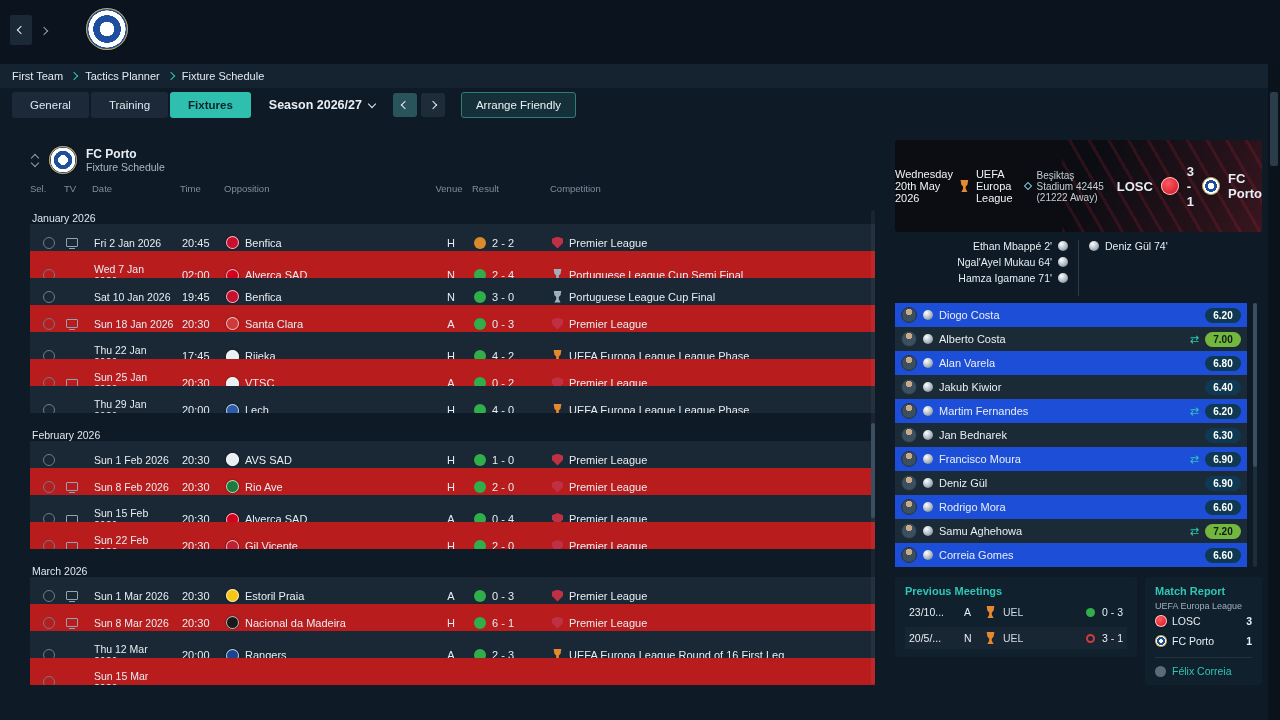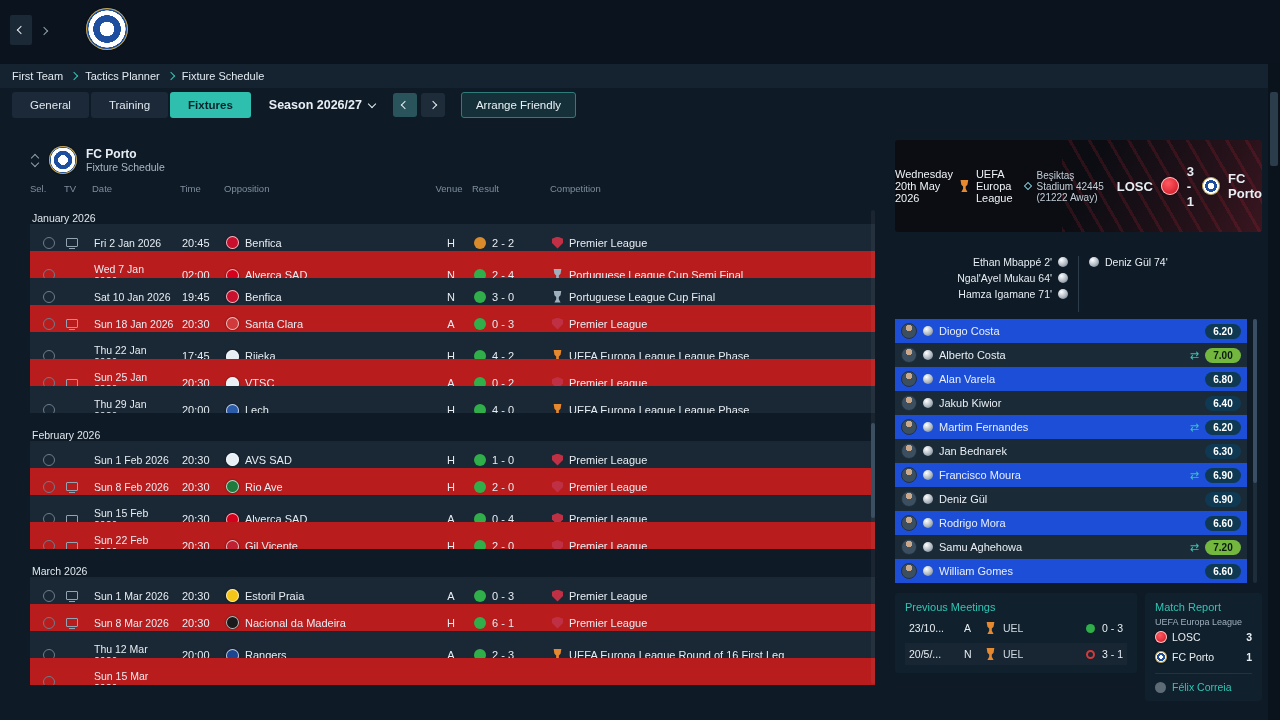--- a/index.html
+++ b/index.html
@@ -94,38 +94,38 @@
   .fixscroll{position:absolute;right:0;top:70px;bottom:4px;width:4px;background:rgba(255,255,255,.05);border-radius:2px}
   .fixscroll .thumb{position:absolute;top:45%;height:20%;width:4px;background:#3c4f61;border-radius:2px;cursor:pointer}
   
   .rightcol{position:absolute;left:895px;top:140px;width:367px}
   .matchcard{height:92px;border-radius:3px;background:linear-gradient(115deg,#0c0d13 52%,#27121a 85%,#3a1620);position:relative;overflow:hidden;display:flex;flex-direction:row;align-items:center;justify-content:center;gap:6px}
   .matchcard::before{content:"";position:absolute;right:-30px;top:-50px;width:230px;height:170px;background:repeating-linear-gradient(60deg,transparent 0 14px,rgba(216,40,60,.16) 14px 17px)}
   .mc1{display:flex;align-items:center;gap:6px;font-size:11px;color:#eef3f7;z-index:1}
   .mc2{display:flex;align-items:center;gap:6px;font-size:10px;color:#c2cdd6;z-index:1}
   .mc3{display:flex;align-items:center;gap:8px;font-size:13px;font-weight:bold;z-index:1}
   .mc3 .crest{width:18px;height:18px}
-  .scorers{display:flex;margin-top:24px;min-height:56px}
+  .scorers{display:flex;margin-top:8px;min-height:56px}
   .scol{flex:1;display:flex;flex-direction:column;gap:4px;justify-content:flex-start}
   .scol.left{align-items:flex-end;padding-right:10px;border-right:1px solid #2c3c4a}
   .scol.right{padding-left:10px;align-items:flex-start}
   .scorer{display:flex;align-items:center;gap:6px;font-size:10.5px;color:#e6edf3}
   .ratings{margin-top:7px;width:352px;position:relative}
   .prow{display:flex;align-items:center;gap:6px;height:24px;padding:0 6px;cursor:pointer}
   .prow.light{background:#1d4ed8}
   .prow.dark{background:#1b2a37}
   .pname{flex:1;font-size:11px;white-space:nowrap;overflow:hidden}
   .swap{color:#2fc6b5;font-size:11px;flex:none}
   .badge{min-width:36px;height:15px;border-radius:8px;background:#0f3952;color:#fff;font-size:10px;font-weight:bold;display:flex;align-items:center;justify-content:center;padding:0 5px;flex:none}
   .badge.high{background:#74b73f;color:#0c1b12}
   .ratescroll{position:absolute;right:-10px;top:0;bottom:0;width:4px;background:#1d2d3a;border-radius:2px}
   .ratescroll .thumb{position:absolute;top:0;height:62%;width:4px;background:#3a4f63;border-radius:2px;cursor:pointer}
   .cards{display:flex;gap:8px;margin-top:10px;align-items:flex-start}
   .card{background:#10202c;border-radius:3px;padding:8px 10px}
-  .ctitle{color:#2fc6b5;font-size:11px;font-weight:normal}
+  .ctitle{color:#2fc6b5;font-size:11px;font-weight:bold}
   #meetcard{width:242px}
   .mrow{display:flex;align-items:center;gap:7px;height:22px;font-size:10.5px;margin-top:4px;padding:0 4px;cursor:pointer}
   .mrow.alt{background:#182633}
   .mdate{width:48px}
   .mven{width:14px}
   .mcomp{color:#cfd9e2}
   .spacer{flex:1}
   .odot{width:9px;height:9px;border-radius:50%;display:inline-block;flex:none}
   .odot.win{background:#2fae4a}
   .odot.loss{border:2px solid #d23b3b;background:transparent}
@@ -732,21 +732,21 @@
         <div class="prow dark">
           <span class="avatar"></span>
           <span class="ball"></span>
           <span class="pname">Samu Aghehowa</span>
           <span class="swap">⇄</span>
           <span class="badge high">7.20</span>
         </div>
         <div class="prow light">
           <span class="avatar"></span>
           <span class="ball"></span>
-          <span class="pname">William Gomes</span>
+          <span class="pname">Correia Gomes</span>
           <span class="badge">6.60</span>
         </div>
       </div>
     <div class="ratescroll">
         <span class="thumb"></span>
       </div>
   </div>
 
   <div class="cards">
     <div class="card" id="meetcard">

